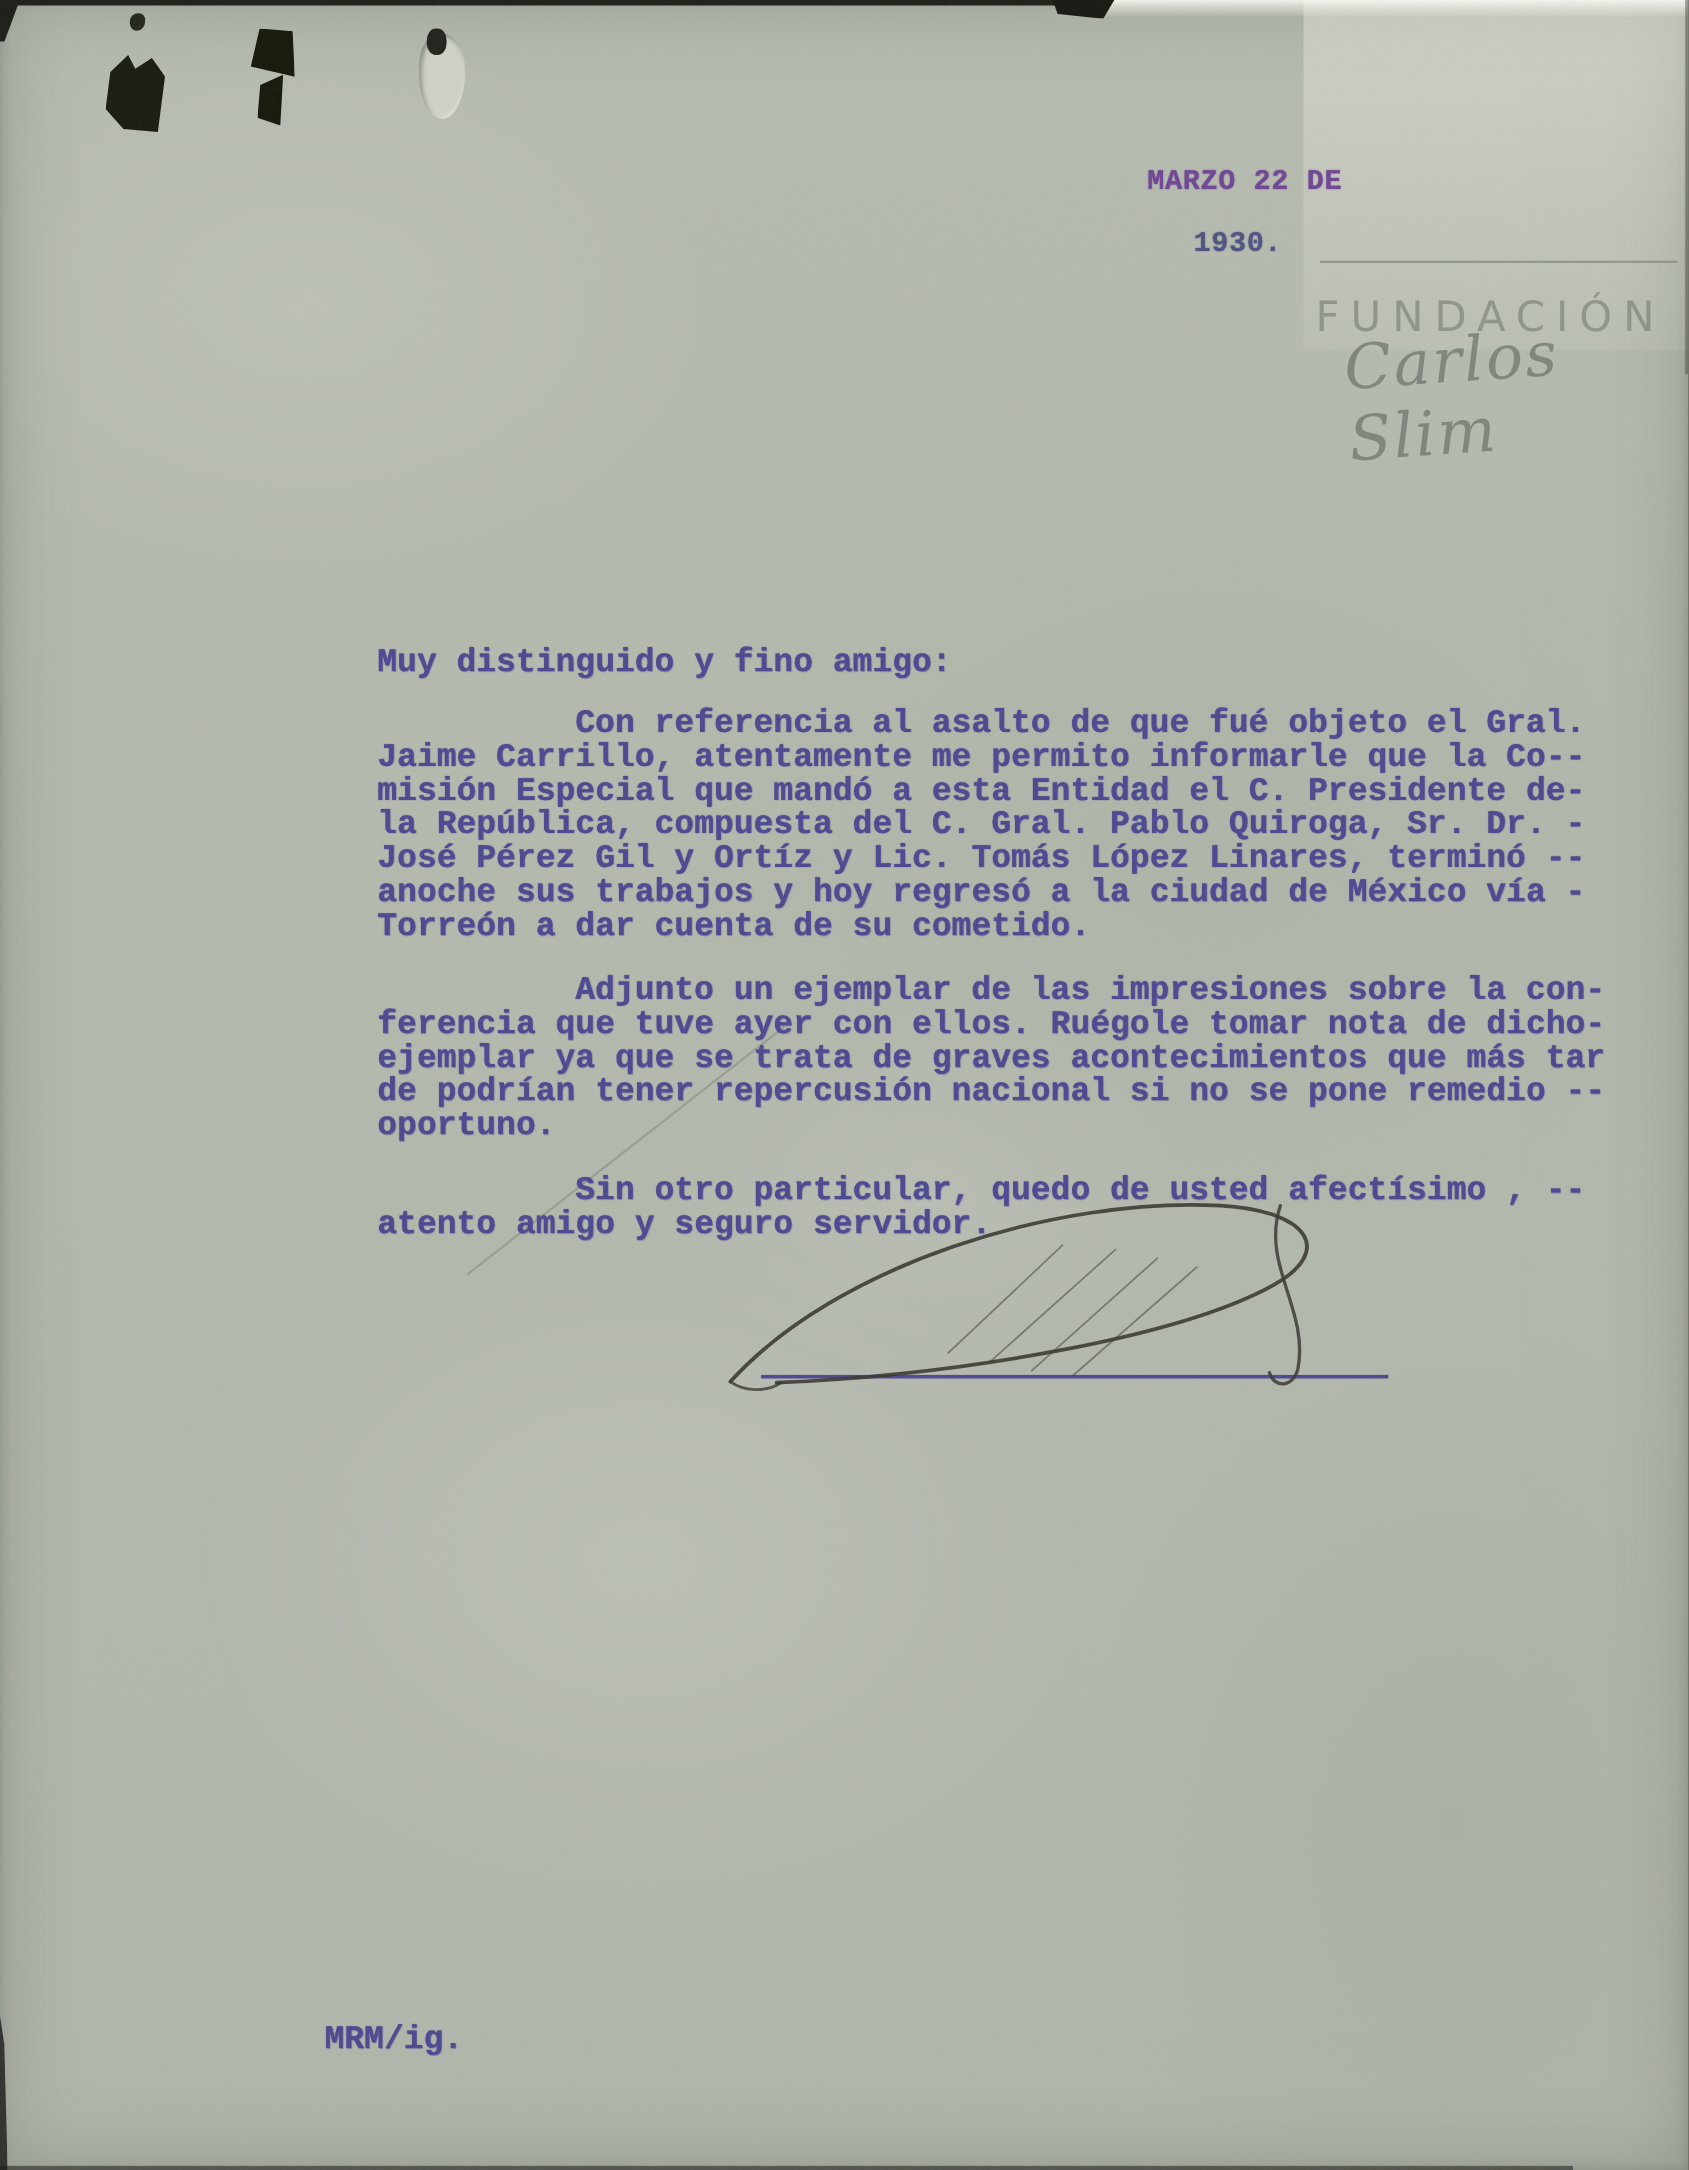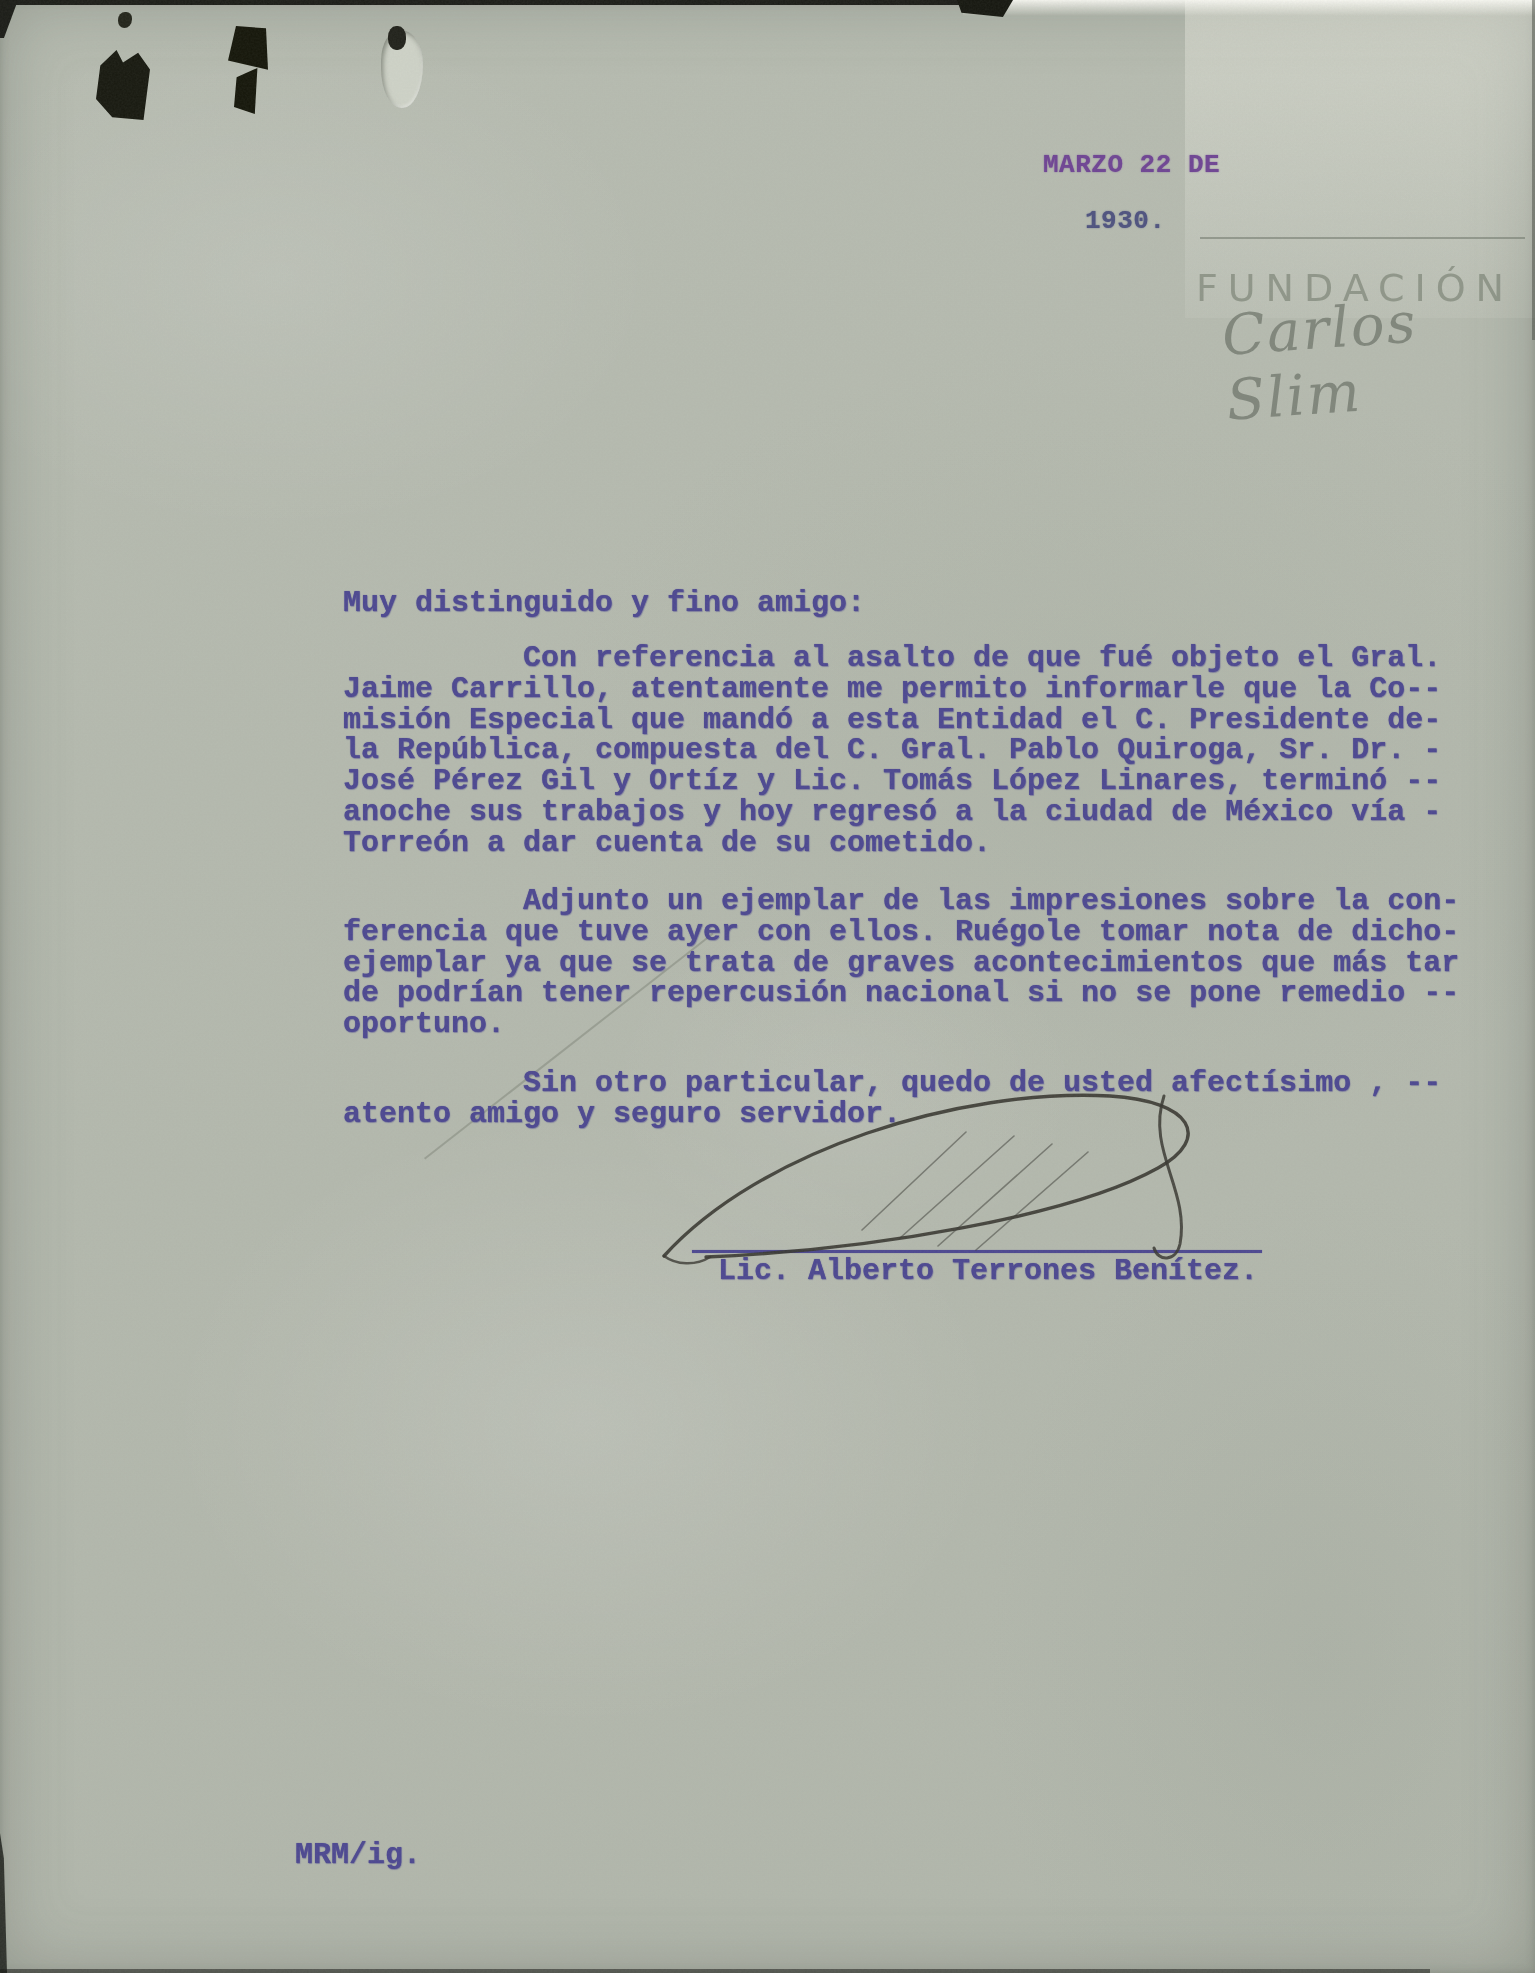--- a/index.html
+++ b/index.html
@@ -115,21 +115,20 @@
 ferencia que tuve ayer con ellos. Ruégole tomar nota de dicho-
 ejemplar ya que se trata de graves acontecimientos que más tar
 de podrían tener repercusión nacional si no se pone remedio --
 oportuno.</div>
 
   <div class="typed para" style="top:1068px;">Sin otro particular, quedo de usted afectísimo , --
 atento amigo y seguro servidor.</div>
 
   <div class="sig-rule"></div>
 
-  <div class="typed" style="left:718px;top:1256px;">Lic. Alberto Terrones Benítez.</div>
 
   <div class="typed" style="left:295px;top:1840px;">MRM/ig.</div>
 
   <svg class="sig-svg" width="1535" height="1973" viewBox="0 0 1535 1973">
     <g stroke="#383731" fill="none" stroke-linecap="round">
       <path d="M 664 1256 C 760 1150 960 1088 1110 1096 C 1192 1101 1212 1138 1158 1168 C 1072 1216 872 1250 706 1257" stroke-width="3.4" opacity="0.9"></path>
       <path d="M 1164 1096 C 1146 1150 1190 1190 1180 1244 C 1176 1262 1158 1262 1154 1248" stroke-width="3" opacity="0.85"></path>
       <path d="M 862 1230 L 966 1132 M 900 1238 L 1014 1136 M 938 1246 L 1052 1144 M 976 1250 L 1088 1152" stroke-width="1.6" opacity="0.5"></path>
       <path d="M 664 1256 C 676 1265 696 1266 710 1257" stroke-width="2.6" opacity="0.8"></path>
     </g>

